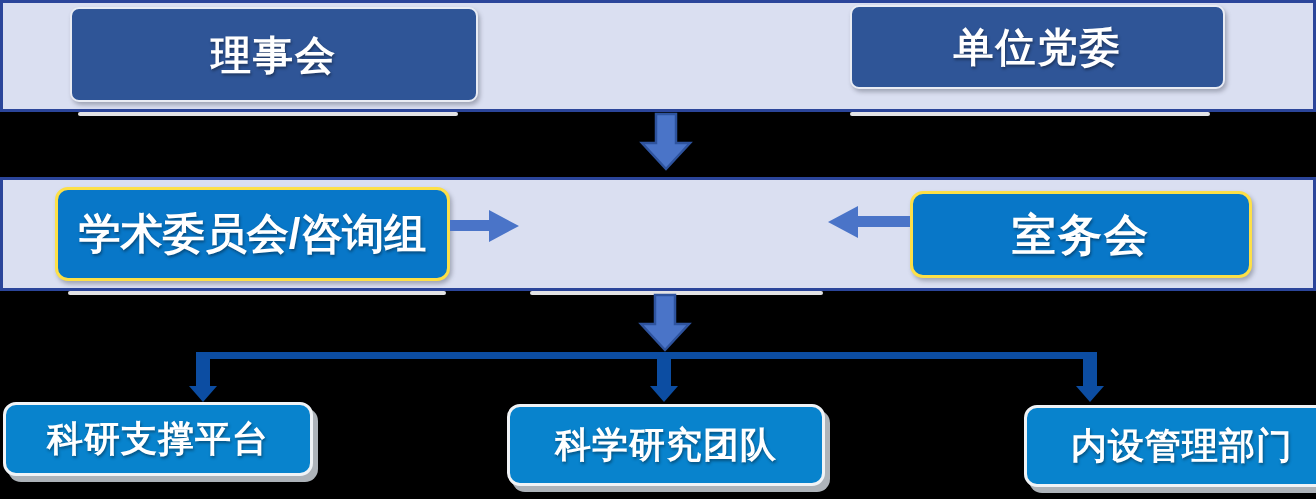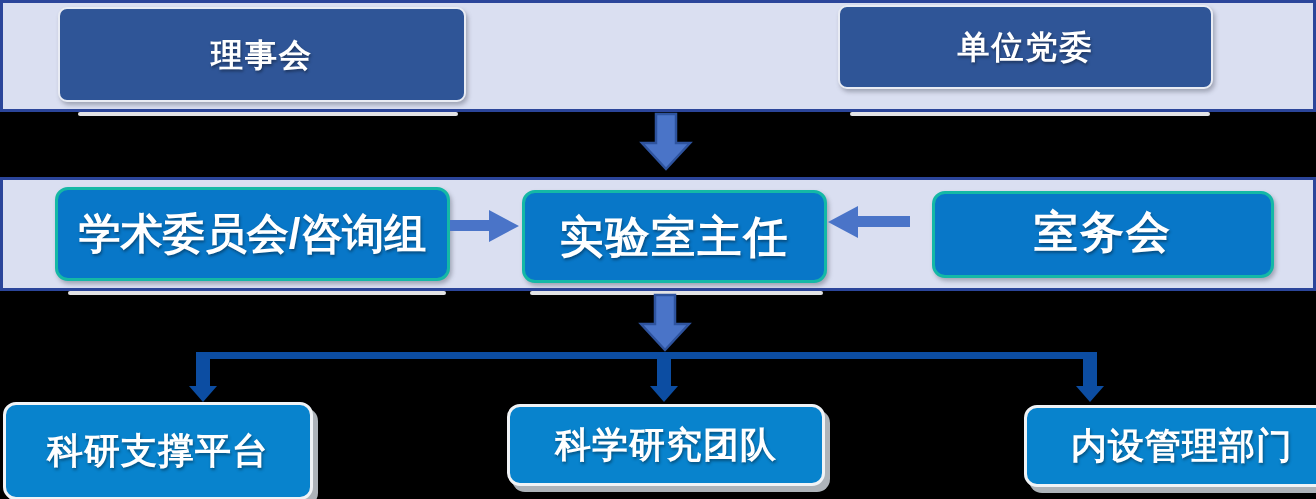--- a/index.html
+++ b/index.html
@@ -18,25 +18,26 @@
   .node{
     position:absolute;display:flex;align-items:center;justify-content:center;
     color:#ffffff;font-weight:bold;line-height:1;letter-spacing:2px;
     text-shadow:1px 2px 3px rgba(0,0,0,0.38);
     box-sizing:border-box;white-space:nowrap;
   }
   .node-dark{
     background:var(--dark_box);
     border:2px solid #e9ecf4;border-radius:9px;
     box-shadow:2px 3px 4px rgba(90,95,110,0.45);
-    font-size:32px;
+    font-size:40px;
+    margin-left:12px;
   }
   .node-bright{
     background:var(--bright_box);
-    border:3px solid #14b8a6;border-radius:13px;
+    border:3px solid #fde047;border-radius:13px;
     box-shadow:2px 3px 4px rgba(90,95,110,0.45);
     font-size:44px;
   }
   .node-sm{font-size:42px;letter-spacing:0;}
   .node-bottom{
     background:var(--bottom_box);
     border:3px solid #f0f3f6;border-radius:13px;
     box-shadow:5px 6px 0 #adb3b9, 8px 9px 6px rgba(0,0,0,0.55);
     font-size:36px;letter-spacing:1px;
   }
@@ -56,22 +57,21 @@
 
   <div class="band band-top"></div>
   <div class="node node-dark" style="left:58px;top:7px;width:408px;height:95px;">理事会</div>
   <div class="node node-dark" style="left:838px;top:5px;width:375px;height:84px;">单位党委</div>
 
   <div class="shadow-strip" style="left:78px;top:112px;width:380px;"></div>
   <div class="shadow-strip" style="left:850px;top:112px;width:360px;"></div>
 
   <div class="band band-middle"></div>
   <div class="node node-bright node-sm" style="left:55px;top:187px;width:395px;height:94px;">学术委员会/咨询组</div>
-  <div class="node node-bright" style="left:522px;top:190px;width:305px;height:93px;">实验室主任</div>
-  <div class="node node-bright" style="left:932px;top:191px;width:342px;height:87px;font-family:Liberation Mono, monospace;">室务会</div>
+  <div class="node node-bright" style="left:910px;top:191px;width:342px;height:87px;">室务会</div>
 
   <div class="shadow-strip" style="left:68px;top:291px;width:378px;"></div>
   <div class="shadow-strip" style="left:530px;top:291px;width:293px;"></div>
 
   <svg class="overlay" width="1316" height="499" viewBox="0 0 1316 499">
 
     <polygon class="arrow-big" points="656,114 676,114 676,143 690,143 666,169 642,143 656,143"></polygon>
 
     <polygon class="arrow-flat" points="450,220 489,220 489,210 519,226 489,242 489,231 450,231"></polygon>
 
@@ -84,17 +84,17 @@
     <rect class="conn" x="196" y="352" width="14" height="34"></rect>
     <polygon class="conn" points="189,386 217,386 203,402"></polygon>
 
     <rect class="conn" x="657" y="355" width="14" height="31"></rect>
     <polygon class="conn" points="650,386 678,386 664,402"></polygon>
 
     <rect class="conn" x="1083" y="352" width="14" height="34"></rect>
     <polygon class="conn" points="1076,386 1104,386 1090,402"></polygon>
   </svg>
 
-  <div class="node node-bottom" style="left:3px;top:402px;width:310px;height:98px;">科研支撑平台</div>
+  <div class="node node-bottom" style="left:3px;top:402px;width:310px;height:74px;">科研支撑平台</div>
   <div class="node node-bottom" style="left:507px;top:404px;width:318px;height:82px;">科学研究团队</div>
   <div class="node node-bottom" style="left:1024px;top:405px;width:316px;height:82px;">内设管理部门</div>
 
 </div>
 
 </body></html>

